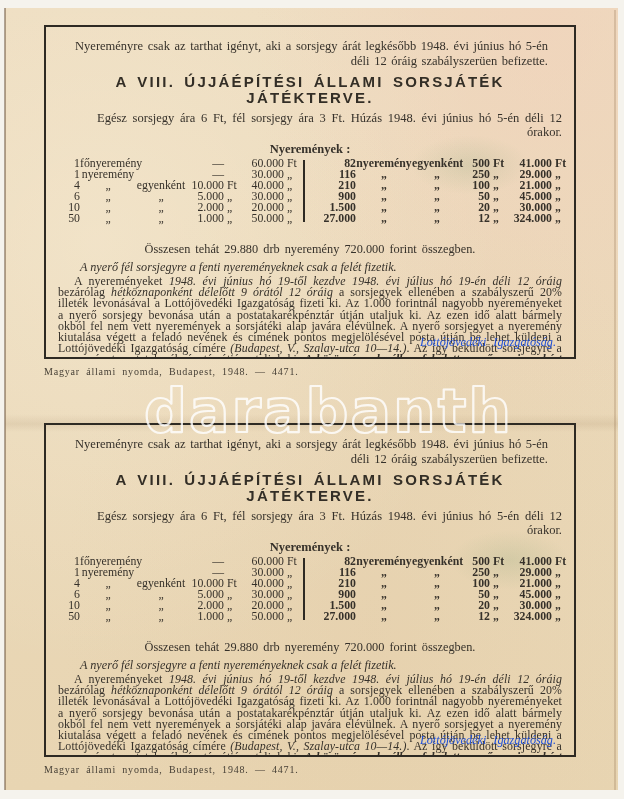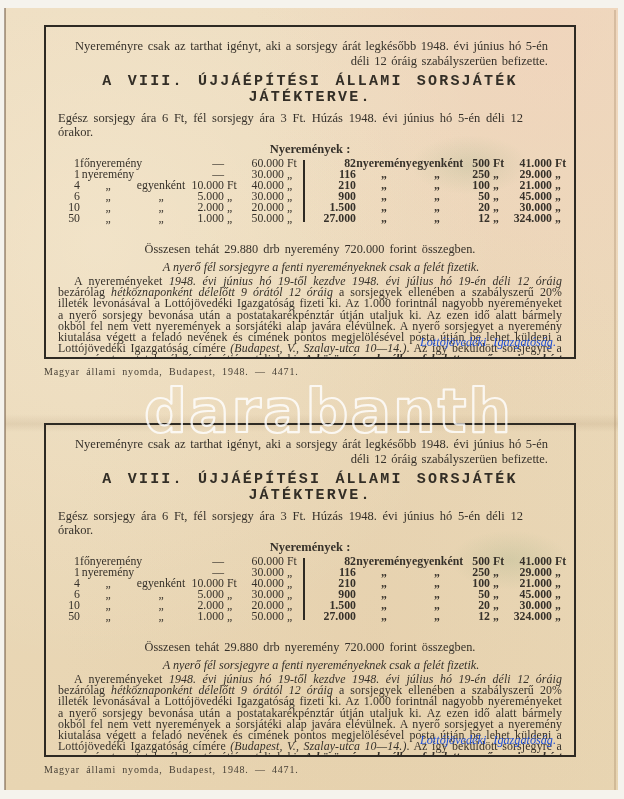--- a/index.html
+++ b/index.html
@@ -21,42 +21,42 @@
     background:radial-gradient(ellipse, rgba(112,152,104,0.17), rgba(112,152,104,0.0) 70%);}
   .smudge-1{left:410px;top:135px;width:120px;height:60px;}
   .smudge-2{left:450px;top:530px;width:120px;height:60px;}
 
   .doc-box{position:absolute;left:44px;width:532px;height:334px;border:2px solid #2e2a23;
     box-sizing:border-box;padding:0 12px;color:#36312a;overflow:hidden;}
   .box-a{top:25px;}
   .box-b{top:423px;}
 
   .intro{margin-top:12px;text-align:right;font-size:12.5px;line-height:14.5px;padding:0 14px;word-spacing:1.5px;}
-  .gp-title{margin-top:6px;text-align:center;font-family:Liberation Mono, monospace;
+  .gp-title{margin-top:6px;text-align:center;font-family:Liberation Sans, sans-serif;
     font-weight:bold;font-size:15px;line-height:16px;letter-spacing:2.2px;word-spacing:3px;color:#332e26;}
-  .price-line{margin-top:5px;text-align:left;font-size:12.5px;line-height:14px;word-spacing:2.6px;}
+  .price-line{margin-top:5px;text-align:right;font-size:12.5px;line-height:14px;word-spacing:2.6px;}
   .prizes-heading{margin-top:3px;text-align:center;font-size:12.5px;line-height:14px;font-weight:bold;}
 
   .table-wrap{position:relative;margin-top:2px;height:67px;font-size:11.8px;}
   .tbl{position:absolute;top:0;}
   .tbl-left{left:2px;width:236px;}
   .tbl-right{left:254px;width:252px;font-weight:bold;}
   .prow{display:grid;line-height:11.1px;white-space:nowrap;}
   .tbl-left .prow{grid-template-columns:20px 56px 50px 38px 14px 46px 12px;}
   .tbl-right .prow{grid-template-columns:44px 56px 50px 28px 12px 50px 12px;}
   .prow .c0{text-align:right;}
   .prow .c1,.prow .c2{text-align:center;}
   .prow .c3{text-align:right;}
   .prow .c4{text-align:left;padding-left:3px;}
   .prow .c5{text-align:right;}
   .prow .c6{text-align:left;padding-left:3px;}
   .tbl-divider{position:absolute;left:245px;top:2px;width:2px;height:62px;background:#2e2a23;}
 
   .summary-line{margin-top:17px;text-align:center;font-size:12.3px;line-height:14px;word-spacing:2px;}
-  .half-note{margin-top:5px;padding-left:22px;font-style:italic;font-size:12.2px;line-height:13px;text-align:center;}
+  .half-note{margin-top:5px;padding-left:22px;font-style:italic;font-size:12.2px;line-height:13px;}
   .payout{margin-top:2px;text-align:justify;font-size:11.9px;line-height:11.2px;
     text-indent:16px;word-spacing:1.2px;letter-spacing:0.1px;}
   .payout .it{font-style:italic;}
   .payout .bi{font-style:italic;font-weight:bold;}
   .signature{position:absolute;right:18px;bottom:7px;font-style:italic;font-size:12.2px;
     word-spacing:4px;color:#1d4ed8;}
 
   .imprint{position:absolute;left:44px;width:532px;text-align:left;font-size:10px;
     letter-spacing:0.8px;word-spacing:3px;color:#474036;}
   .imprint-a{top:366px;}

